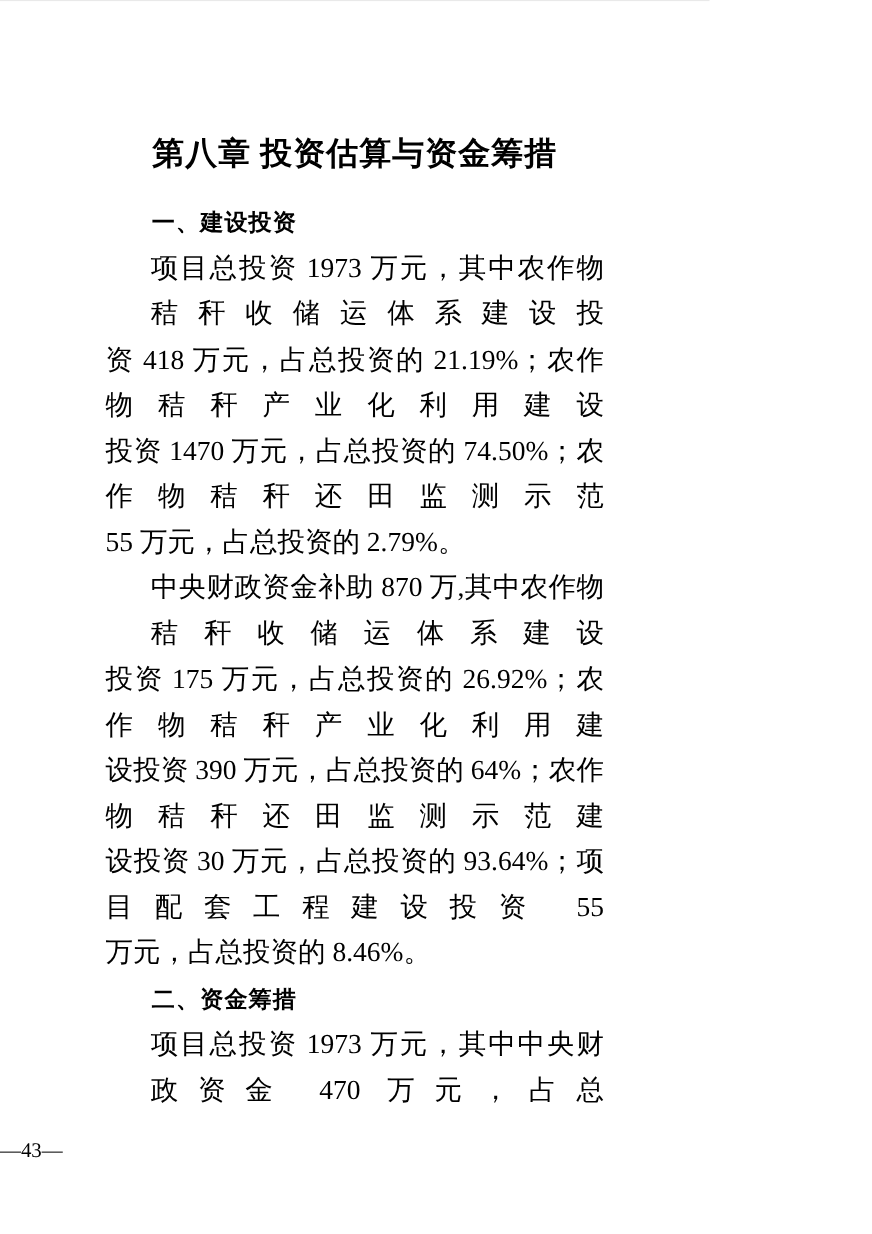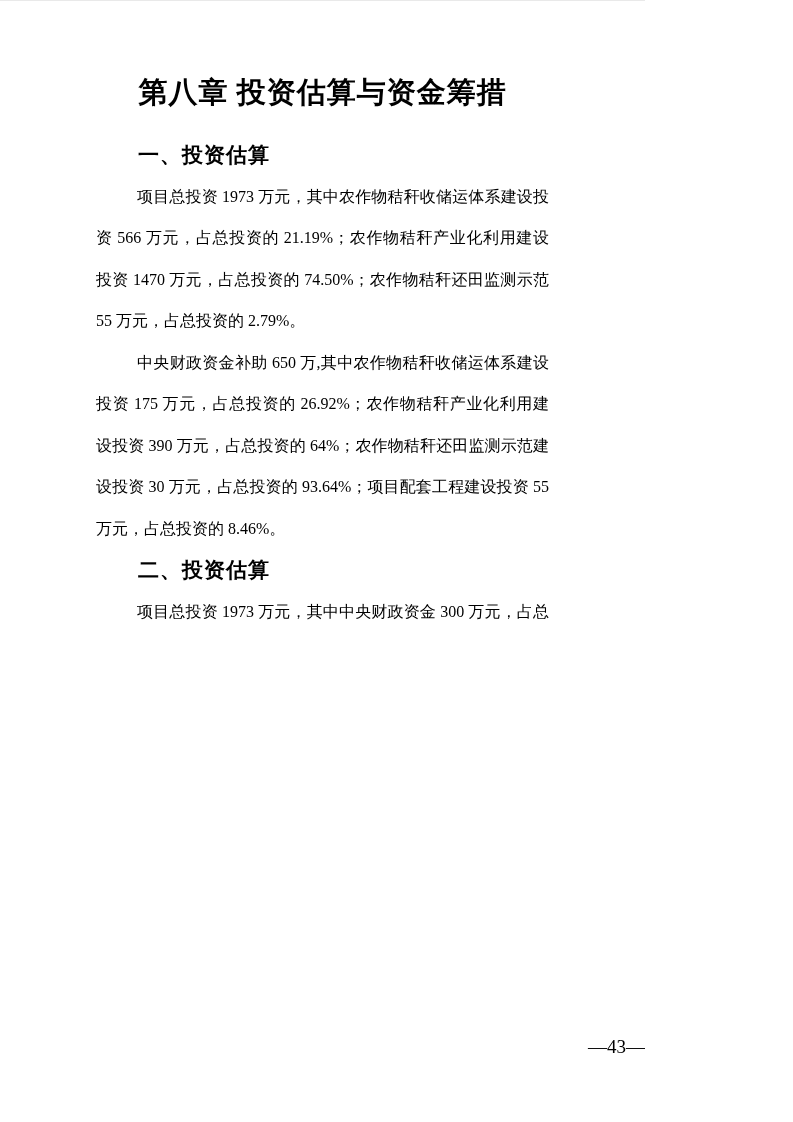--- a/index.html
+++ b/index.html
@@ -6,21 +6,21 @@
     margin: 0;
     padding: 0;
     background: #ffffff;
   }
   .page {
     position: relative;
     width: 645px;
     height: 1122px;
     background: #ffffff;
     box-sizing: border-box;
-    padding: 69px 96px 0 96px;
+    padding: 117px 96px 0 96px;
     font-family: "Liberation Serif", serif;
     color: #000000;
     border-top: 1px solid #e9e9e9;
     overflow: hidden;
   }
   .chapter-title {
     margin: 0 0 19px 0;
     font-size: 29px;
     font-weight: bold;
     line-height: 45px;
@@ -34,71 +34,71 @@
     font-size: 21px;
     font-weight: bold;
     line-height: 41.5px;
     font-family: "Liberation Sans", sans-serif;
     letter-spacing: 1px;
   }
   .paragraph {
     margin: 0;
   }
   .line {
-    font-size: 16px;
+    font-size: 25px;
     line-height: 41.5px;
     text-align: justify;
     text-align-last: justify;
     white-space: normal;
   }
   .line.indent {
     padding-left: 41px;
   }
   .line.last {
     text-align: center;
     text-align-last: left;
   }
   .page-number {
     position: absolute;
     left: 0;
     right: 0;
     bottom: 64px;
-    text-align: right;
+    text-align: left;
     font-size: 19px;
     line-height: 22px;
     font-family: "Liberation Serif", serif;
     color: #000000;
   }
 </style>
 </head>
 <body>
 
 <div class="page">
 
   <h1 class="chapter-title">第八章 投资估算与资金筹措</h1>
 
-  <h2 class="section-heading">一、投资估算</h2>
+  <h2 class="section-heading">一、建设投资</h2>
 
   <div class="paragraph">
     <div class="line indent">项目总投资 1973 万元，其中农作物秸秆收储运体系建设投</div>
-    <div class="line">资 566 万元，占总投资的 21.19%；农作物秸秆产业化利用建设</div>
+    <div class="line">资 418 万元，占总投资的 21.19%；农作物秸秆产业化利用建设</div>
     <div class="line">投资 1470 万元，占总投资的 74.50%；农作物秸秆还田监测示范</div>
     <div class="line last">55 万元，占总投资的 2.79%。</div>
   </div>
 
   <div class="paragraph">
-    <div class="line indent">中央财政资金补助 650 万,其中农作物秸秆收储运体系建设</div>
+    <div class="line indent">中央财政资金补助 870 万,其中农作物秸秆收储运体系建设</div>
     <div class="line">投资 175 万元，占总投资的 26.92%；农作物秸秆产业化利用建</div>
     <div class="line">设投资 390 万元，占总投资的 64%；农作物秸秆还田监测示范建</div>
     <div class="line">设投资 30 万元，占总投资的 93.64%；项目配套工程建设投资 55</div>
     <div class="line last">万元，占总投资的 8.46%。</div>
   </div>
 
 
-  <h2 class="section-heading">二、投资估算</h2>
+  <h2 class="section-heading">二、资金筹措</h2>
 
   <div class="paragraph">
-    <div class="line indent">项目总投资 1973 万元，其中中央财政资金 300 万元，占总</div>
+    <div class="line indent">项目总投资 1973 万元，其中中央财政资金 470 万元，占总</div>
   </div>
 
   <div class="page-number">—43—</div>
 
 </div>
 
 </body></html>

